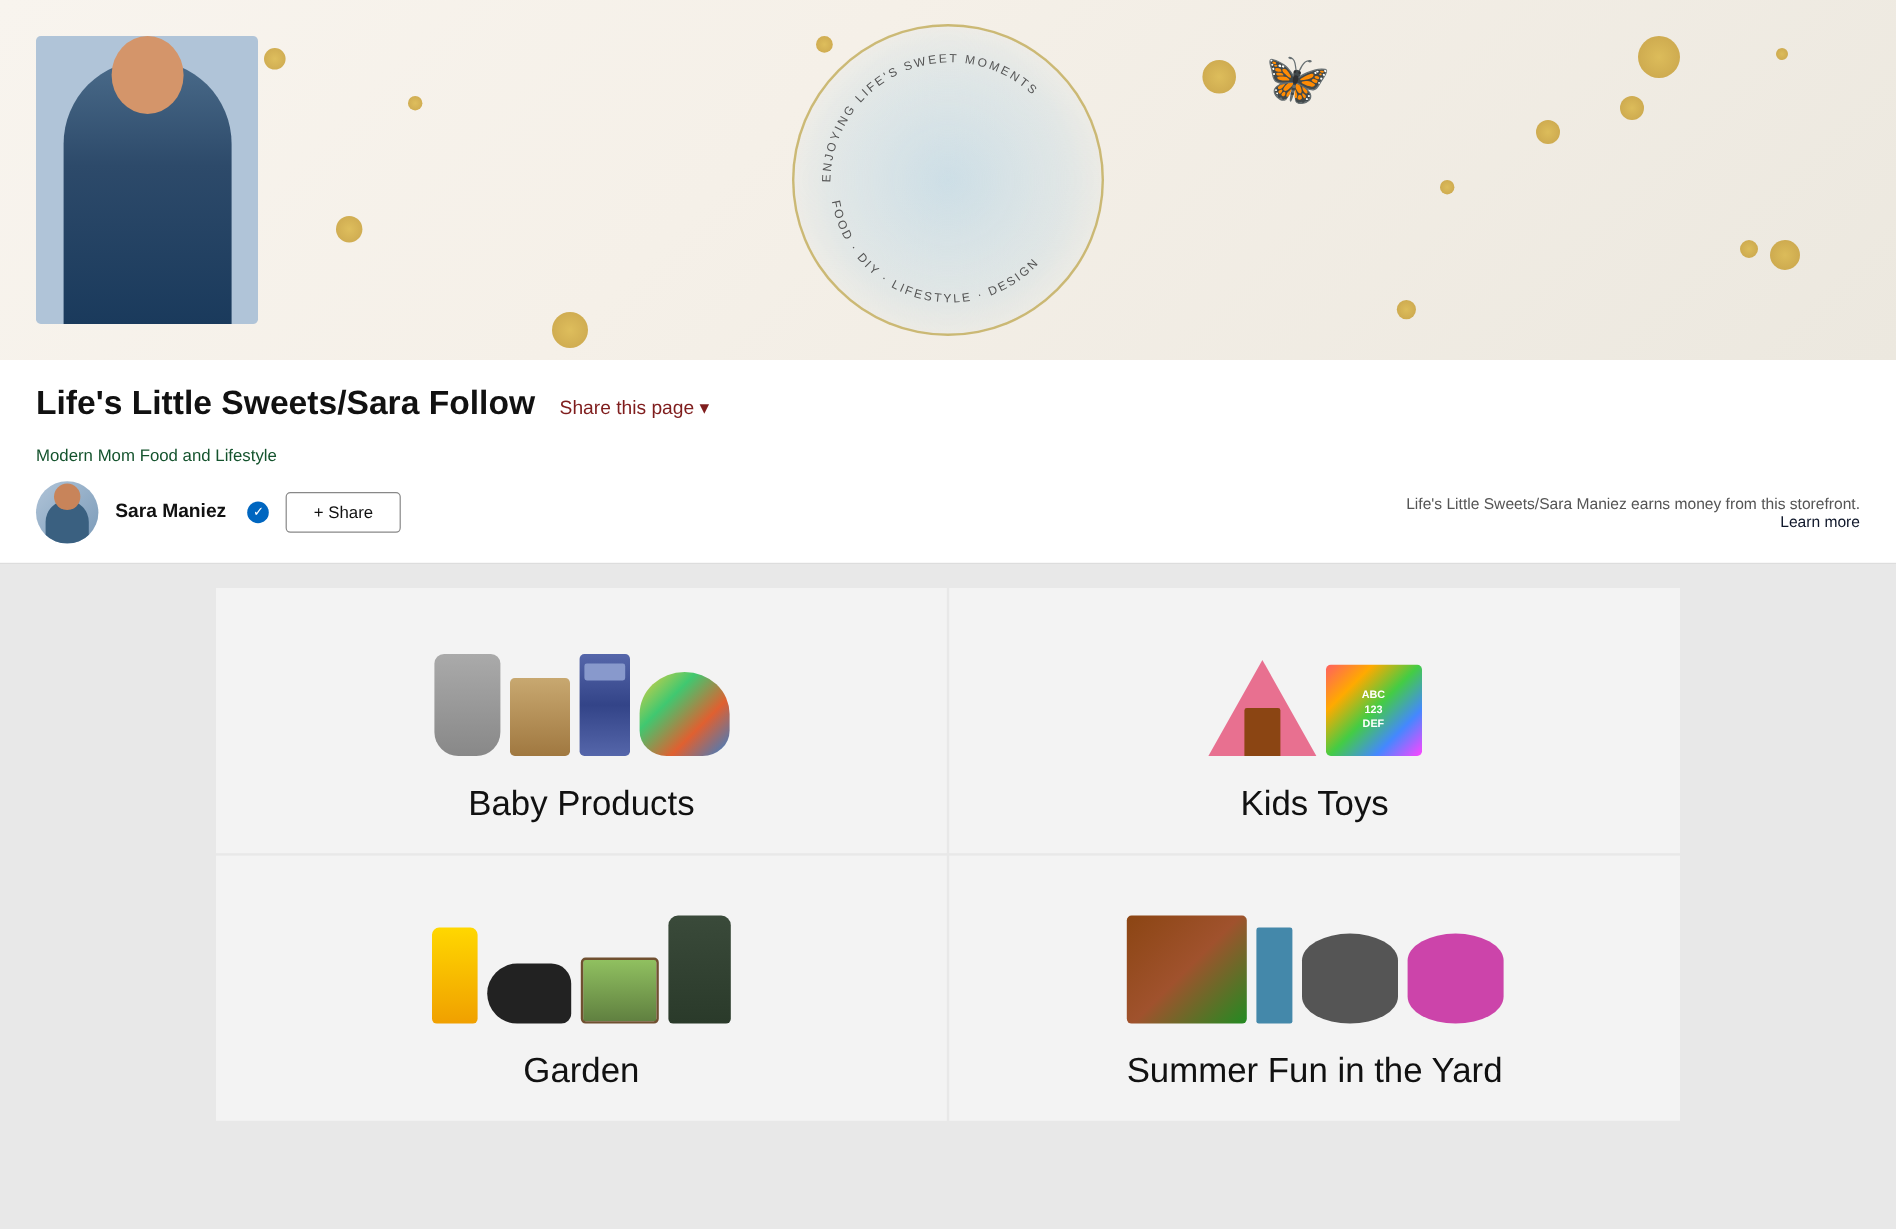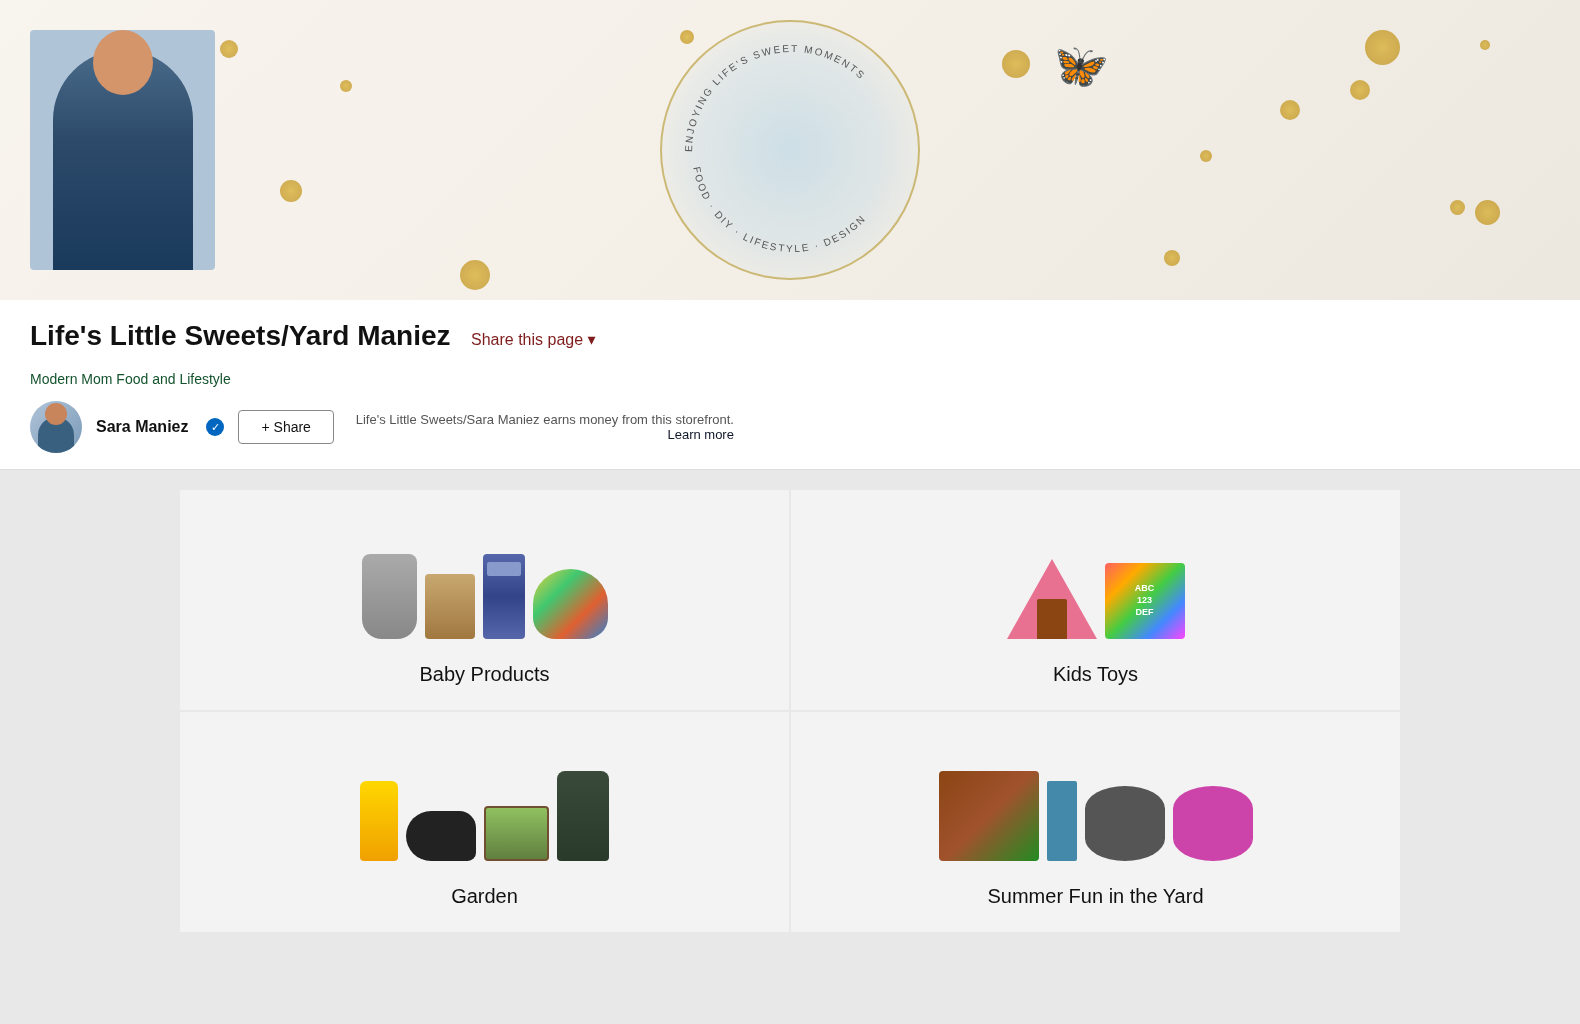--- a/index.html
+++ b/index.html
@@ -82,21 +82,22 @@
     .page-subtitle {
       font-size: 14px;
       color: #14532d;
       margin-top: 19px;
     }
 
     .author-row {
       display: flex;
       align-items: center;
       margin-top: 14px;
-      justify-content: flex-start;
+      justify-content: space-between;
+      gap: 40px;
     }
 
     .author-left {
       display: flex;
       align-items: center;
       gap: 14px;
     }
 
     .author-avatar {
       width: 52px;
@@ -200,21 +201,21 @@
     .category-images {
       display: flex;
       align-items: flex-end;
       justify-content: center;
       gap: 8px;
       margin-bottom: 16px;
       height: 110px;
     }
 
     .category-name {
-      font-size: 20px;
+      font-size: 29px;
       font-weight: 400;
       color: #111;
       margin-top: 8px;
     }
 
     
     .shape-carrier {
       width: 55px;
       height: 85px;
       background: linear-gradient(180deg, #aaa 0%, #888 100%);
@@ -420,21 +421,21 @@
       </svg>
     </div>
 
 
     <div style="position:absolute;right:80px;top:30px;font-size:44px;transform:scaleX(-1);">🦋</div>
   </div>
 </div>
 
 <div class="profile-section">
   <div>
-    <span class="page-title">Life's Little Sweets/Yard Maniez</span>
+    <span class="page-title">Life's Little Sweets/Sara Follow</span>
     <a class="share-link">
       <span>Share this page</span>
       <span>▾</span>
     </a>
   </div>
   <div class="page-subtitle">Modern Mom Food and Lifestyle</div>
 
   <div class="author-row">
     <div class="author-left">
       <div class="author-avatar">

